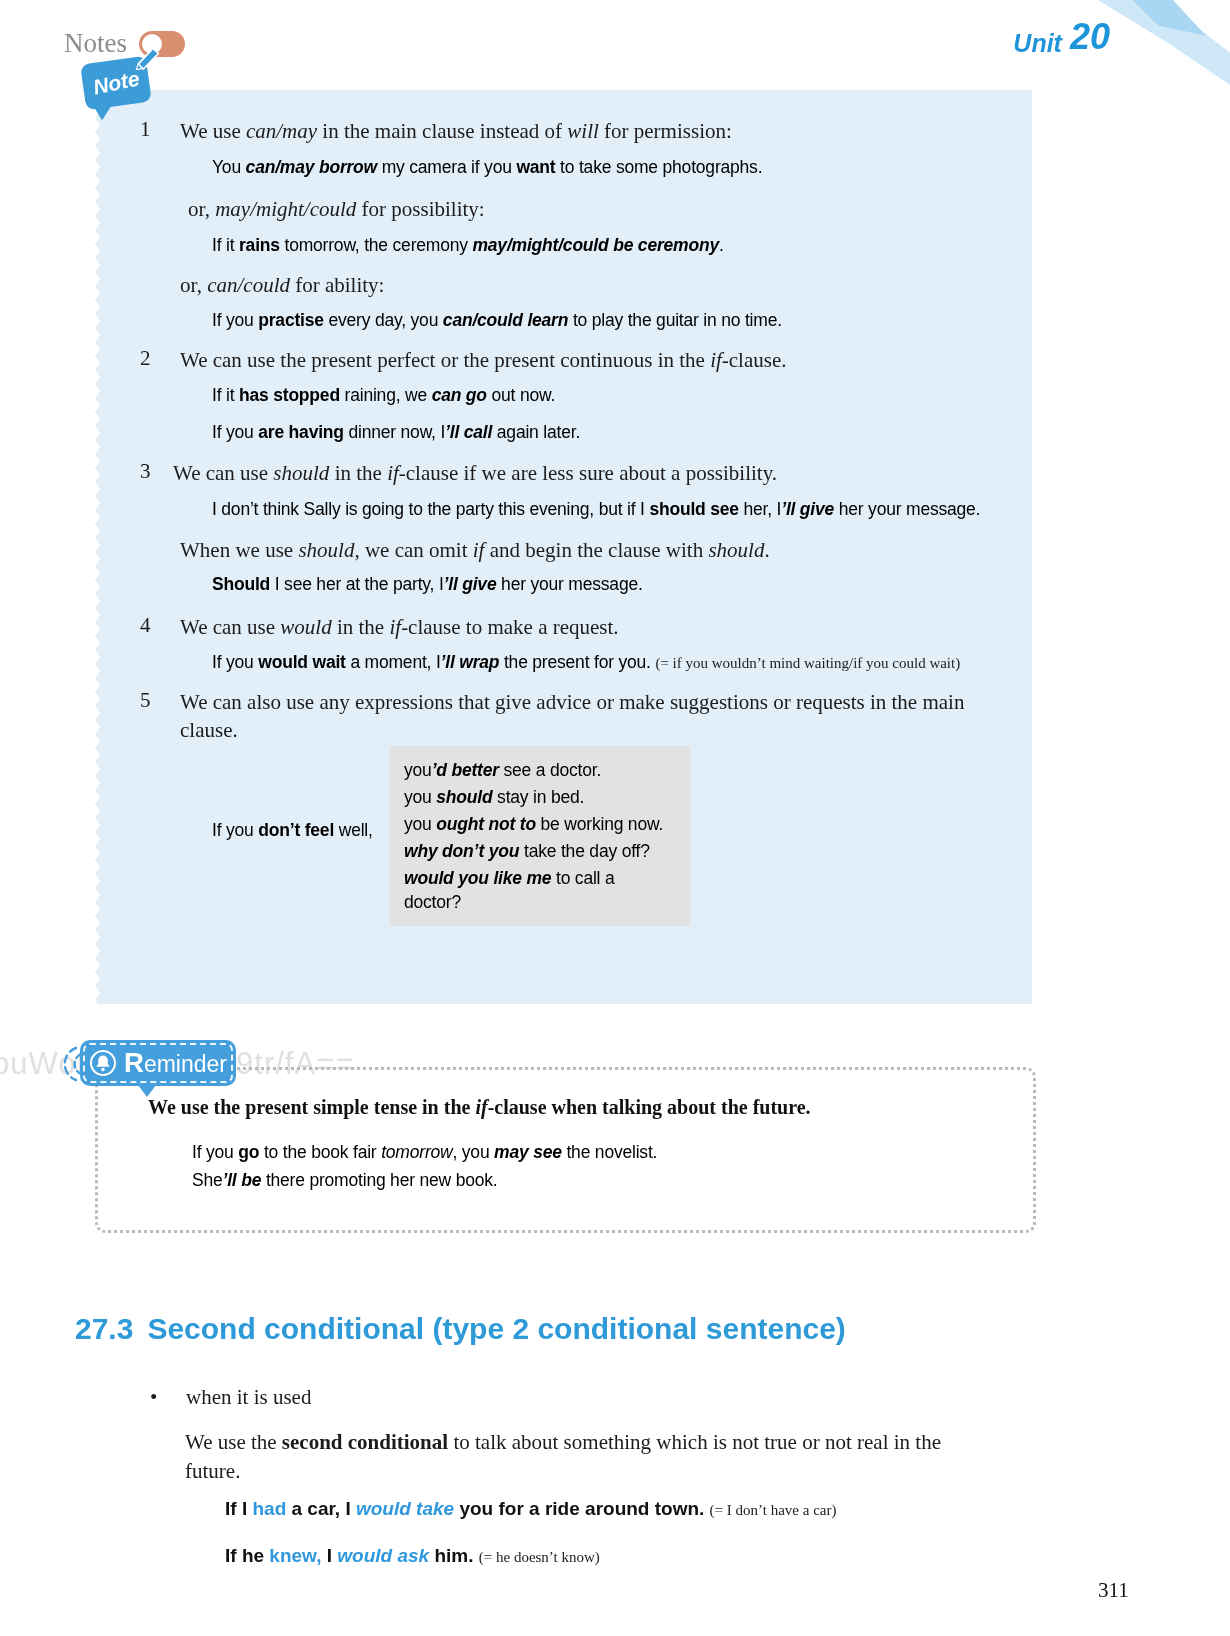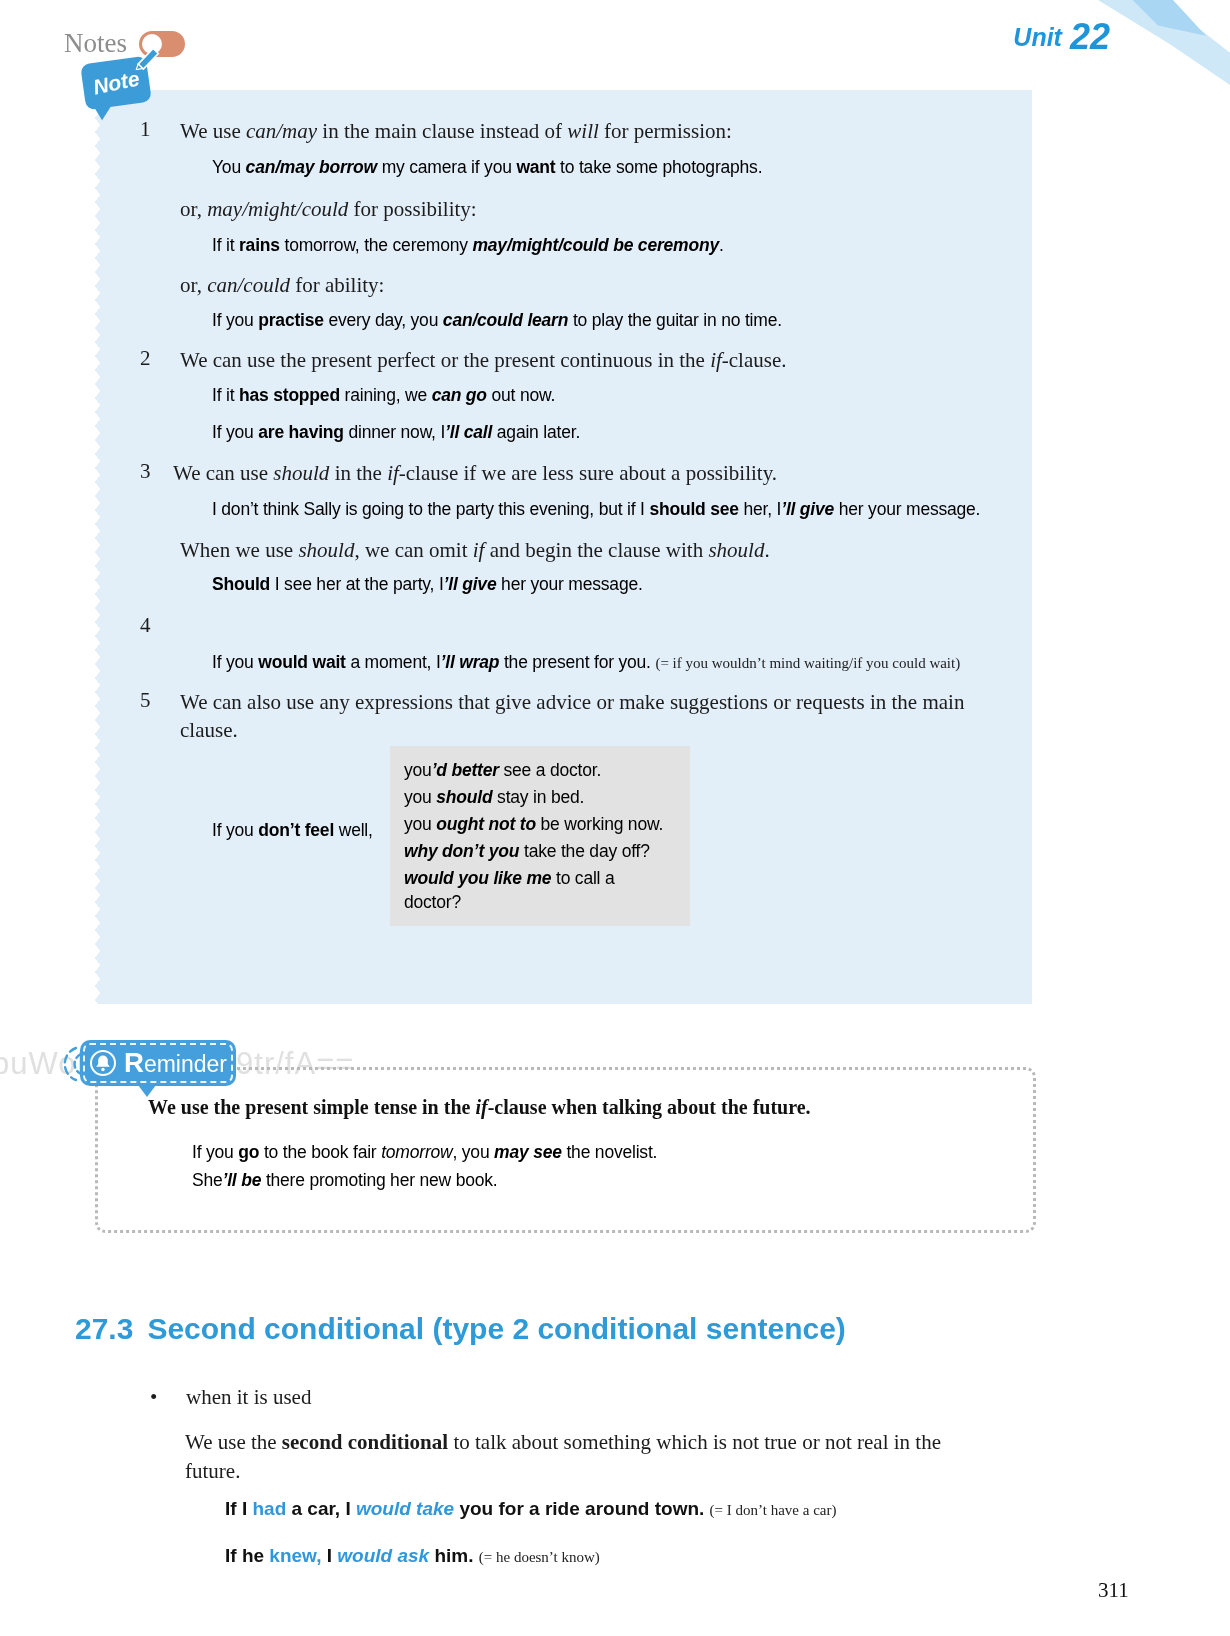--- a/index.html
+++ b/index.html
@@ -6,21 +6,21 @@
   body{width:1230px;height:1636px;background:#ffffff;position:relative;overflow:hidden;
        font-family:"Liberation Sans",sans-serif;}
   .page{position:absolute;inset:0;}
 
   
   .notes-row{position:absolute;left:64px;top:28px;display:flex;align-items:center;gap:12px;}
   .notes-label{font-family:"Liberation Serif",serif;font-size:27px;color:#8d8d8d;}
   .toggle{width:46px;height:26px;border-radius:13px;background:#d98e70;position:relative;cursor:pointer;}
   .toggle .knob{position:absolute;left:3px;top:3px;width:20px;height:20px;border-radius:50%;background:#ffffff;}
 
-  .unit-box{position:absolute;right:120px;top:16px;display:flex;align-items:center;gap:8px;z-index:3;margin-left:7px;}
+  .unit-box{position:absolute;right:120px;top:16px;display:flex;align-items:flex-end;gap:8px;z-index:3;margin-left:7px;}
   .unit-word{font-style:italic;font-weight:700;font-size:25px;color:#1e95da;
      text-shadow:0 0 3px #fff,0 0 5px #fff;}
   .unit-num{font-style:italic;font-weight:700;font-size:36px;color:#1e95da;
      text-shadow:0 0 3px #fff,0 0 5px #fff;}
   .corner{position:absolute;left:1080px;top:0;width:150px;height:85px;z-index:1;}
   .corner .c-light{position:absolute;inset:0;background:#cfe8f8;
      clip-path:polygon(12% 0,55% 0,100% 62%,100% 100%,60% 52%);}
   .corner .c-dark{position:absolute;inset:0;background:#a9d6f2;
      clip-path:polygon(35% 0,62% 0,84% 42%,52% 30%);}
 
@@ -94,56 +94,57 @@
       <div class="knob"></div>
     </div>
   </div>
 
   <div class="corner">
     <div class="c-light"></div>
     <div class="c-dark"></div>
   </div>
   <div class="unit-box">
     <span class="unit-word">Unit</span>
-    <span class="unit-num">22</span>
+    <span class="unit-num">20</span>
   </div>
 
   <div class="note-tag">
     <span class="note-tag-text">Note</span>
     <svg class="pencil" width="30" height="30" viewBox="0 0 30 30">
       <path d="M8 24 L20 6 L26 10 L14 28 Z" fill="#3c9cd8" stroke="#ffffff" stroke-width="1.6"></path>
       <path d="M8 24 L7 30 L13 27.5 Z" fill="#3c9cd8" stroke="#ffffff" stroke-width="1.2"></path>
     </svg>
   </div>
 
   <div class="note-panel">
     <div class="panel-teeth"></div>
     <div class="panel-fill"></div>
     <div class="panel-content">
 
       <div class="note-num" style="top:27px">1</div>
       <div class="serif-line" style="left:85px;top:27px"><span class="sg-r">We use </span><span class="sg-i">can/may</span><span class="sg-r"> in the main clause instead of </span><span class="sg-i">will</span><span class="sg-r"> for permission:</span></div>
       <div class="sans-line" style="left:117px;top:65px"><span class="sg-r">You </span><span class="sg-bi">can/may borrow</span><span class="sg-r"> my camera if you </span><span class="sg-b">want</span><span class="sg-r"> to take some photographs.</span></div>
-      <div class="serif-line" style="left:85px;top:105px"><span class="sg-r">or, </span><span class="sg-i">may/might/could</span><span class="sg-r"> for possibility:</span></div>
+      <div class="serif-line" style="left:93px;top:105px"><span class="sg-r">or, </span><span class="sg-i">may/might/could</span><span class="sg-r"> for possibility:</span></div>
       <div class="sans-line" style="left:117px;top:143px"><span class="sg-r">If it </span><span class="sg-b">rains</span><span class="sg-r"> tomorrow, the ceremony </span><span class="sg-bi">may/might/could be ceremony</span><span class="sg-r">.</span></div>
       <div class="serif-line" style="left:85px;top:181px"><span class="sg-r">or, </span><span class="sg-i">can/could</span><span class="sg-r"> for ability:</span></div>
       <div class="sans-line" style="left:117px;top:218px"><span class="sg-r">If you </span><span class="sg-b">practise</span><span class="sg-r"> every day, you </span><span class="sg-bi">can/could learn</span><span class="sg-r"> to play the guitar in no time.</span></div>
 
       <div class="note-num" style="top:256px">2</div>
       <div class="serif-line" style="left:85px;top:256px"><span class="sg-r">We can use the present perfect or the present continuous in the </span><span class="sg-i">if</span><span class="sg-r">-clause.</span></div>
       <div class="sans-line" style="left:117px;top:293px"><span class="sg-r">If it </span><span class="sg-b">has stopped</span><span class="sg-r"> raining, we </span><span class="sg-bi">can go</span><span class="sg-r"> out now.</span></div>
       <div class="sans-line" style="left:117px;top:330px"><span class="sg-r">If you </span><span class="sg-b">are having</span><span class="sg-r"> dinner now, I</span><span class="sg-bi">’ll call</span><span class="sg-r"> again later.</span></div>
 
       <div class="note-num" style="top:369px">3</div>
       <div class="serif-line" style="left:78px;top:369px"><span class="sg-r">We can use </span><span class="sg-i">should</span><span class="sg-r"> in the </span><span class="sg-i">if</span><span class="sg-r">-clause if we are less sure about a possibility.</span></div>
       <div class="sans-line" style="left:117px;top:407px"><span class="sg-r">I don’t think Sally is going to the party this evening, but if I </span><span class="sg-b">should see</span><span class="sg-r"> her, I</span><span class="sg-bi">’ll give</span><span class="sg-r"> her your message.</span></div>
       <div class="serif-line" style="left:85px;top:446px"><span class="sg-r">When we use </span><span class="sg-i">should</span><span class="sg-r">, we can omit </span><span class="sg-i">if</span><span class="sg-r"> and begin the clause with </span><span class="sg-i">should</span><span class="sg-r">.</span></div>
       <div class="sans-line" style="left:117px;top:482px"><span class="sg-b">Should</span><span class="sg-r"> I see her at the party, I</span><span class="sg-bi">’ll give</span><span class="sg-r"> her your message.</span></div>
 
       <div class="note-num" style="top:523px">4</div>
+      <div class="serif-line" style="left:85px;top:523px"><span class="sg-r">We can use </span><span class="sg-i">would</span><span class="sg-r"> in the </span><span class="sg-i">if</span><span class="sg-r">-clause to make a request.</span></div>
       <div class="sans-line" style="left:117px;top:560px"><span class="sg-r">If you </span><span class="sg-b">would wait</span><span class="sg-r"> a moment, I</span><span class="sg-bi">’ll wrap</span><span class="sg-r"> the present for you. </span><span class="sg-sm">(= if you wouldn’t mind waiting/if you could wait)</span></div>
 
       <div class="note-num" style="top:598px">5</div>
       <div class="serif-line" style="left:85px;top:598px;width:800px"><span class="sg-r">We can also use any expressions that give advice or make suggestions or requests in the main clause.</span></div>
 
       <div class="sans-line box-label"><span class="sg-r">If you </span><span class="sg-b">don’t feel</span><span class="sg-r"> well,</span></div>
       <div class="gray-box">
         <div class="sans-line"><span class="sg-r">you</span><span class="sg-bi">’d better</span><span class="sg-r"> see a doctor.</span></div>
         <div class="sans-line"><span class="sg-r">you </span><span class="sg-bi">should</span><span class="sg-r"> stay in bed.</span></div>
         <div class="sans-line"><span class="sg-r">you </span><span class="sg-bi">ought not to</span><span class="sg-r"> be working now.</span></div>

